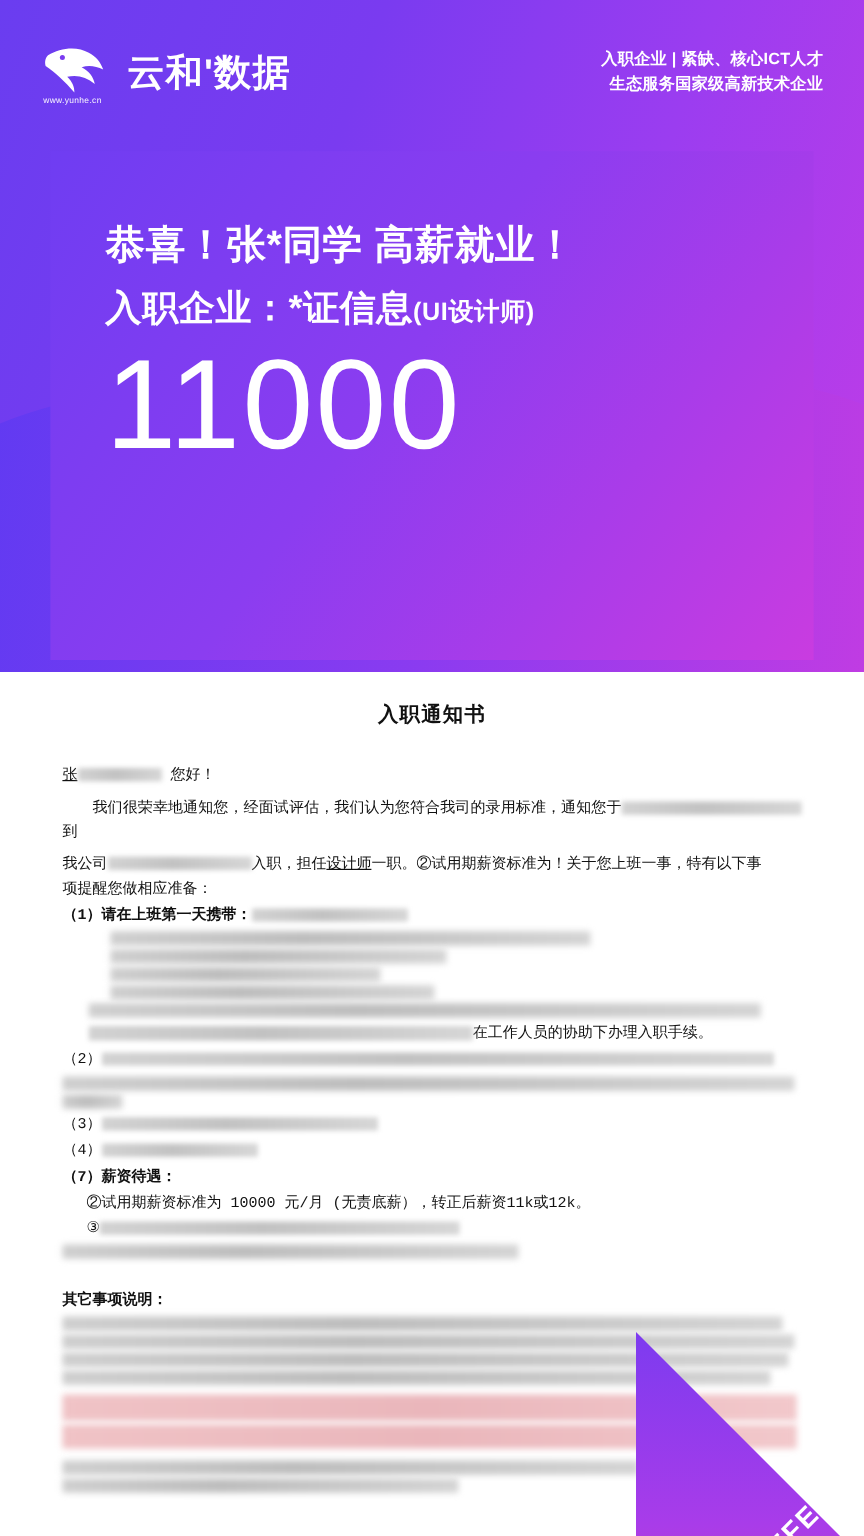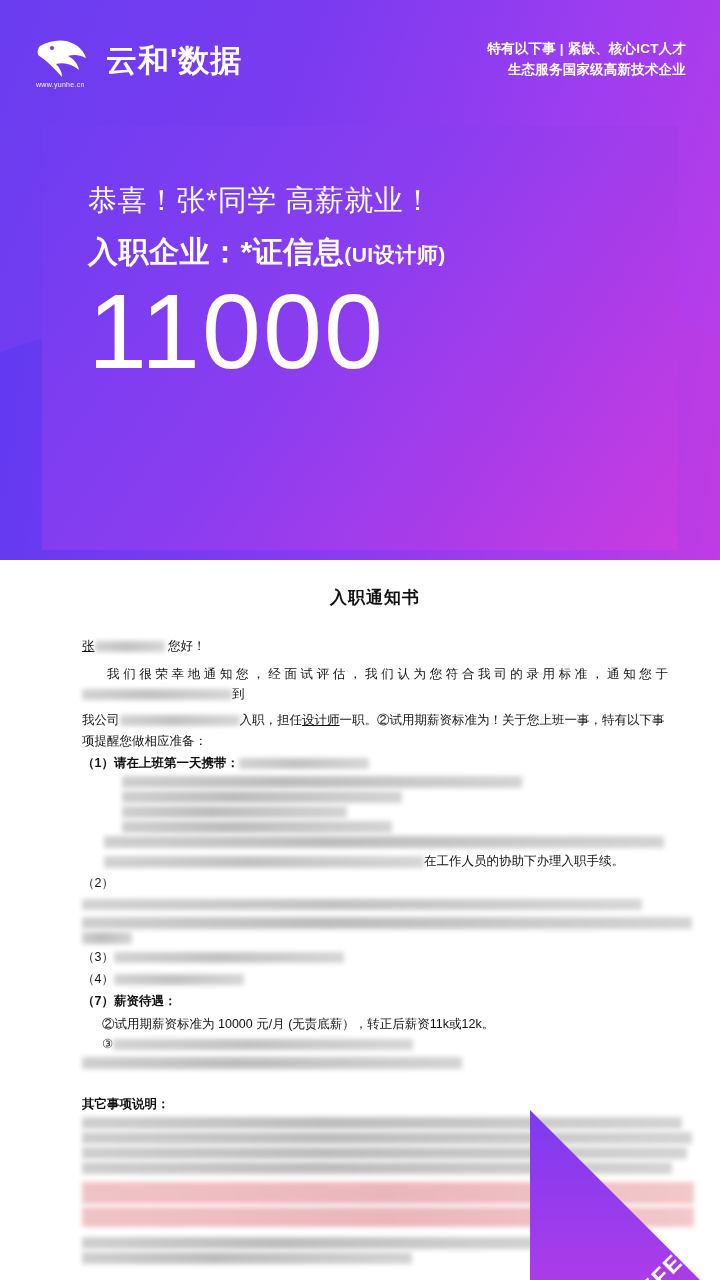--- a/index.html
+++ b/index.html
@@ -92,22 +92,22 @@
     top: 126px;
     width: 636px;
     height: 424px;
     background: linear-gradient(125deg, #6f3df2 0%, #8b3df0 45%, #a93ce9 72%, #c93ce0 100%);
     z-index: 5;
     box-sizing: border-box;
     padding: 52px 46px 0 46px;
   }
   .congrats {
     color: #ffffff;
-    font-size: 29px;
-    font-weight: normal;
+    font-size: 33px;
+    font-weight: bold;
     letter-spacing: 0.5px;
     line-height: 1.55;
     white-space: nowrap;
   }
   .company-line {
     color: #ffffff;
     font-size: 30px;
     font-weight: bold;
     letter-spacing: 0.5px;
     line-height: 1.5;
@@ -136,25 +136,26 @@
 
   
   .letter {
     position: absolute;
     left: 0;
     top: 560px;
     width: 720px;
     height: 720px;
     background: #ffffff;
     box-sizing: border-box;
-    padding: 14px 52px 0 82px;
+    padding: 14px 52px 0 52px;
     color: #111;
     font-size: 12.5px;
     line-height: 1.62;
     z-index: 4;
+    font-family: Liberation Mono, monospace;
   }
   .letter-title {
     text-align: center;
     font-size: 17px;
     font-weight: bold;
     letter-spacing: 1px;
     margin: 10px 0 18px 0;
   }
   .salutation {
     margin-bottom: 8px;
@@ -246,21 +247,21 @@
     <div class="logo-mark">
       <svg width="62" height="52" viewBox="0 0 62 52">
         <path d="M6 12 C16 6, 30 4, 40 10 C46 13, 50 18, 52 24 C46 21, 40 20, 34 22 C40 25, 44 30, 45 36 C38 30, 30 28, 22 30 C26 34, 28 38, 28 43 C20 34, 12 26, 4 21 C3 17, 4 14, 6 12 Z" fill="#ffffff"></path>
         <circle cx="18" cy="14" r="2.1" fill="#7a3bf0"></circle>
       </svg>
       <div class="logo-url">www.yunhe.cn</div>
     </div>
     <div class="logo-text">云和'数据</div>
   </div>
   <div class="header-tagline">
-    <div>特有以下事 | 紧缺、核心ICT人才</div>
+    <div>入职企业 | 紧缺、核心ICT人才</div>
     <div>生态服务国家级高新技术企业</div>
   </div>
 </div>
 
 <div class="card">
   <div class="congrats">恭喜！张*同学 高薪就业！</div>
   <div class="company-line">
     <span>入职企业：*证信息</span><span class="role">(UI设计师)</span>
   </div>
   <div class="salary-value">11000</div>

